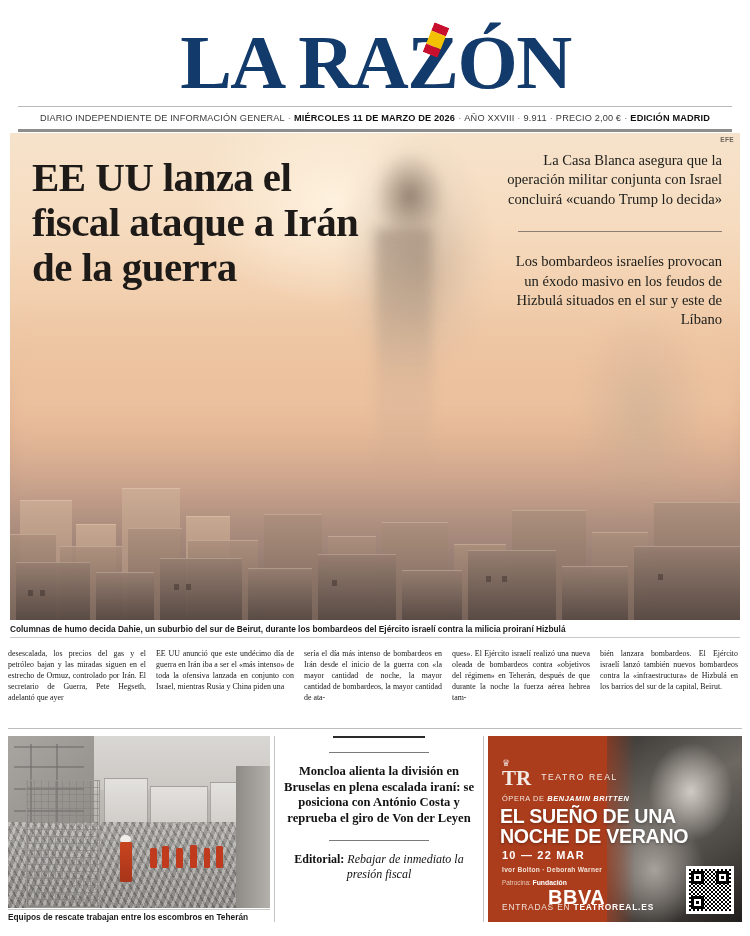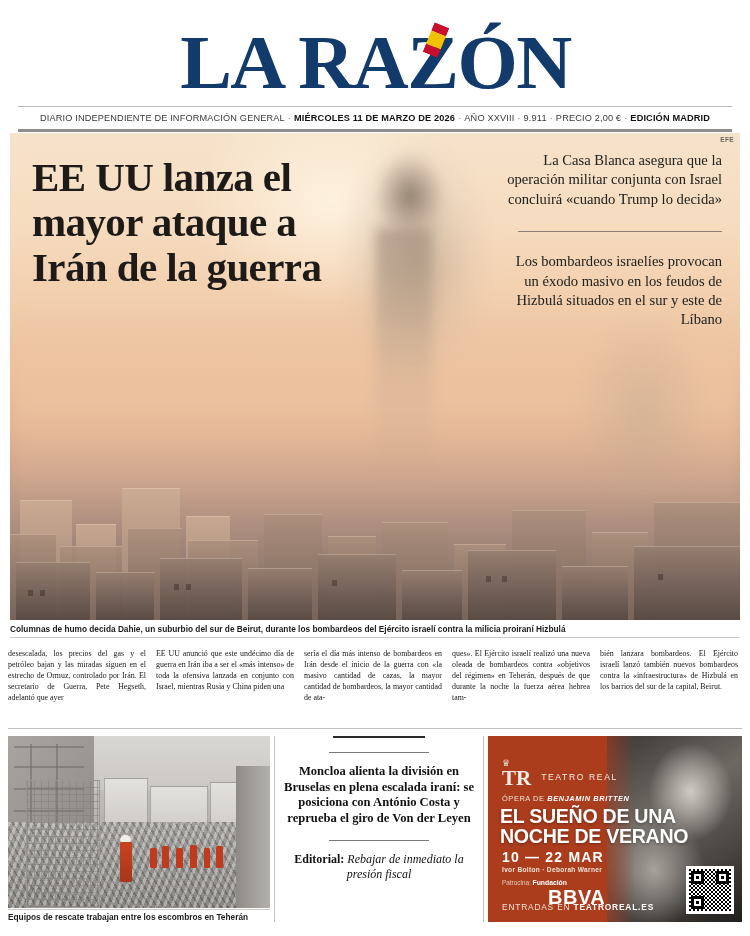--- a/index.html
+++ b/index.html
@@ -255,21 +255,21 @@
   .ad-opera b { font-weight:700; color:#fff;font-style:italic; }
   .ad-title {
     position:absolute; left:12px; top:70px; width:230px;
     font-family:"Liberation Sans", sans-serif; font-weight:700;
     font-size:19.6px; line-height:20px; letter-spacing:-0.3px; color:#ffffff;
     text-shadow: 0 1px 3px rgba(0,0,0,0.35);
   }
   .ad-dates {
     position:absolute; left:14px; top:113px;
     font-family:"Liberation Sans", sans-serif; font-weight:700;
-    font-size:14px; letter-spacing:1.2px; color:#ffffff;
+    font-size:11px; letter-spacing:1.2px; color:#ffffff;
   }
   .ad-people {
     position:absolute; left:14px; top:130px;
     font-family:"Liberation Sans", sans-serif; font-weight:700;
     font-size:6.6px; letter-spacing:0.3px; color:#f2e2d6;
   }
   .ad-spon {
     position:absolute; left:14px; top:143px;
     font-family:"Liberation Sans", sans-serif; font-size:6.4px; color:#e7cbb8;
   }
@@ -366,36 +366,36 @@
       <div class="win" style="left:164px; bottom:30px; width:5px; height:6px;"></div>
       <div class="win" style="left:176px; bottom:30px; width:5px; height:6px;"></div>
       <div class="win" style="left:322px; bottom:34px; width:5px; height:6px;"></div>
       <div class="win" style="left:476px; bottom:38px; width:5px; height:6px;"></div>
       <div class="win" style="left:492px; bottom:38px; width:5px; height:6px;"></div>
       <div class="win" style="left:648px; bottom:40px; width:5px; height:6px;"></div>
     </div>
 
     <div class="photo-credit">EFE</div>
 
-    <div class="lead-headline">EE UU lanza el mayor ataque a Irán de la guerra</div>
+    <div class="lead-headline">EE UU lanza el fiscal ataque a Irán de la guerra</div>
 
     <div class="kickers">
       <div class="kicker">La Casa Blanca asegura que la operación militar conjunta con Israel concluirá «cuando Trump lo decida»</div>
       <div class="kicker-rule"></div>
       <div class="kicker">Los bombardeos israelíes provocan un éxodo masivo en los feudos de Hizbulá situados en el sur y este de Líbano</div>
     </div>
   </div>
 
   <div class="cap-rule"></div>
   <div class="lead-caption">Columnas de humo decida Dahie, un suburbio del sur de Beirut, durante los bombardeos del Ejército israelí contra la milicia proiraní Hizbulá</div>
 
   <div class="body-cols">
     <div class="bcol">desescalada, los precios del gas y el petróleo bajan y las miradas siguen en el estrecho de Ormuz, controlado por Irán. El secretario de Guerra, Pete Hegseth, adelantó que ayer</div>
     <div class="bcol">EE UU anunció que este undécimo día de guerra en Irán iba a ser el «más intenso» de toda la ofensiva lanzada en conjunto con Israel, mientras Rusia y China piden una</div>
-    <div class="bcol">sería el día más intenso de bombardeos en Irán desde el inicio de la guerra con «la masivo cantidad de cazas, la mayor cantidad de bombardeos, la mayor cantidad de ata-</div>
+    <div class="bcol">sería el día más intenso de bombardeos en Irán desde el inicio de la guerra con «la mayor cantidad de noche, la mayor cantidad de bombardeos, la mayor cantidad de ata-</div>
     <div class="bcol">ques». El Ejército israelí realizó una nueva oleada de bombardeos contra «objetivos del régimen» en Teherán, después de que durante la noche la fuerza aérea hebrea tam-</div>
     <div class="bcol">bién lanzara bombardeos. El Ejército israelí lanzó también nuevos bombardeos contra la «infraestructura» de Hizbulá en los barrios del sur de la capital, Beirut.</div>
   </div>
   <div class="rule-sec"></div>
 
   <div class="lower">
 
     <div class="lower-photo-col">
       <div class="rubble">
         <div class="rub-sky"></div>

